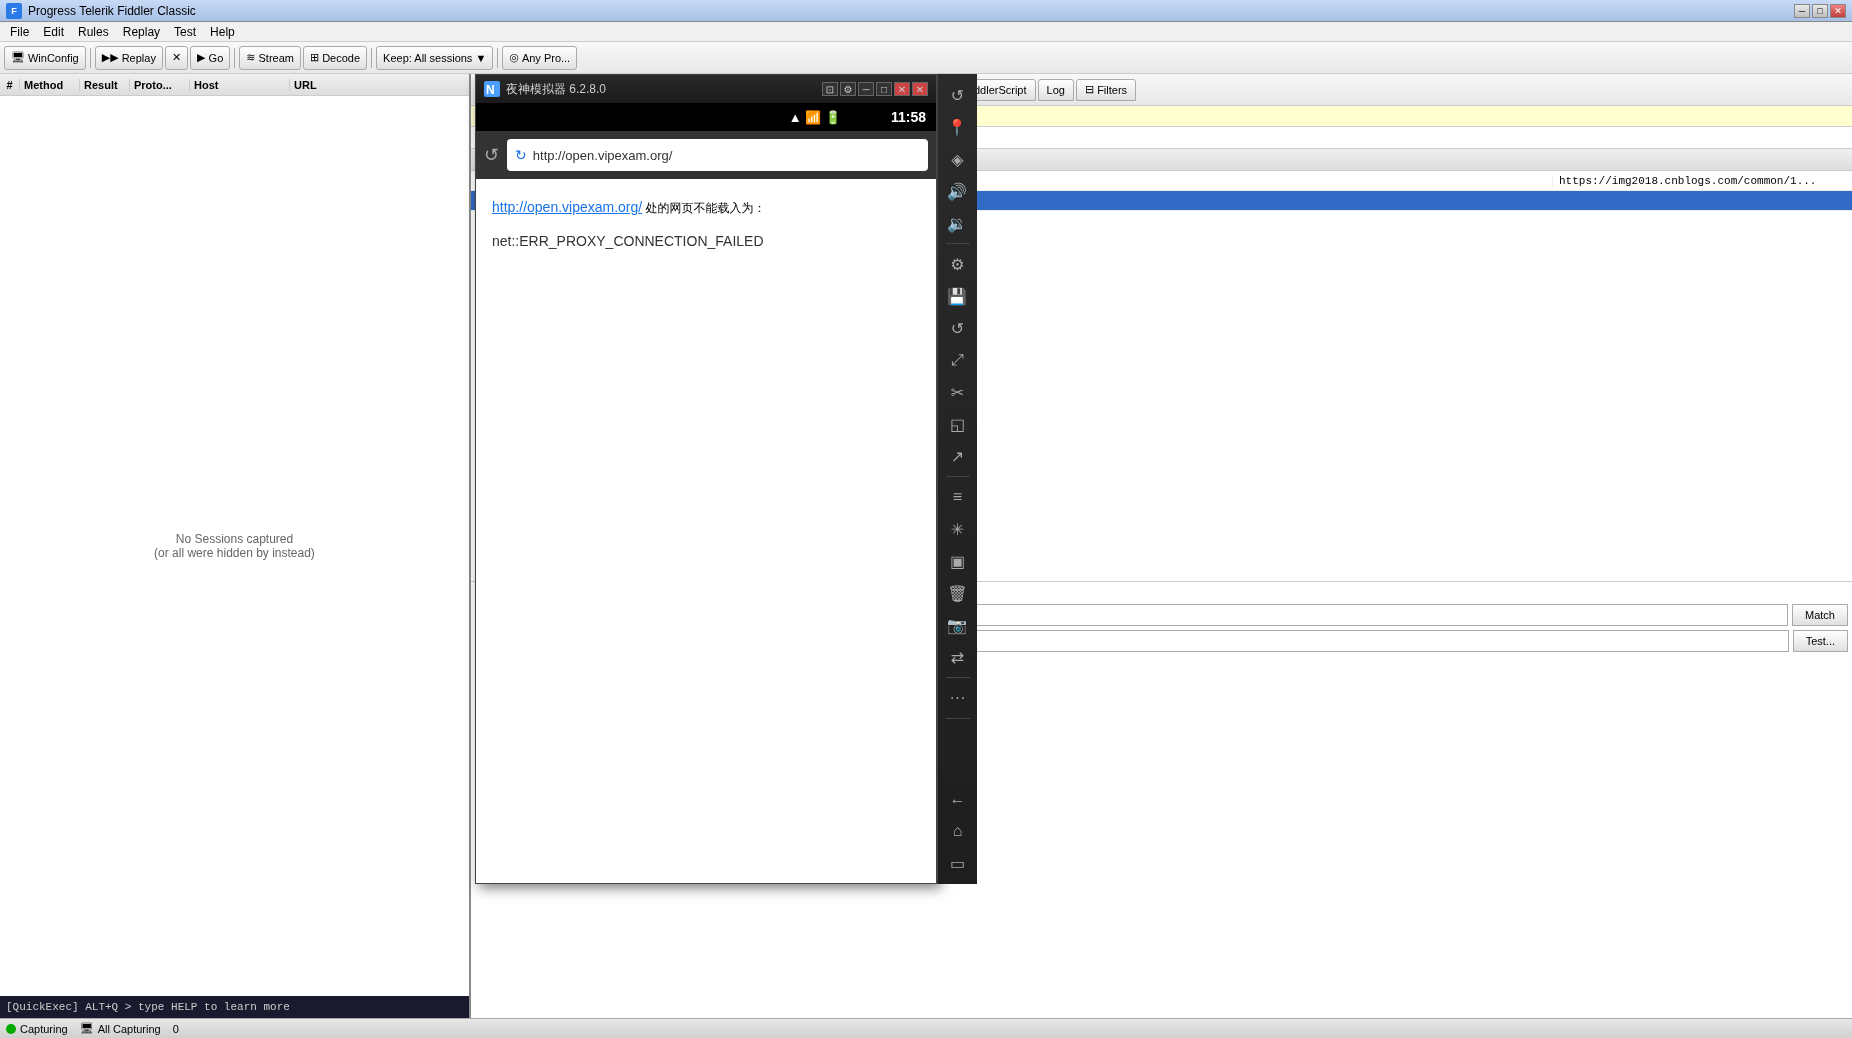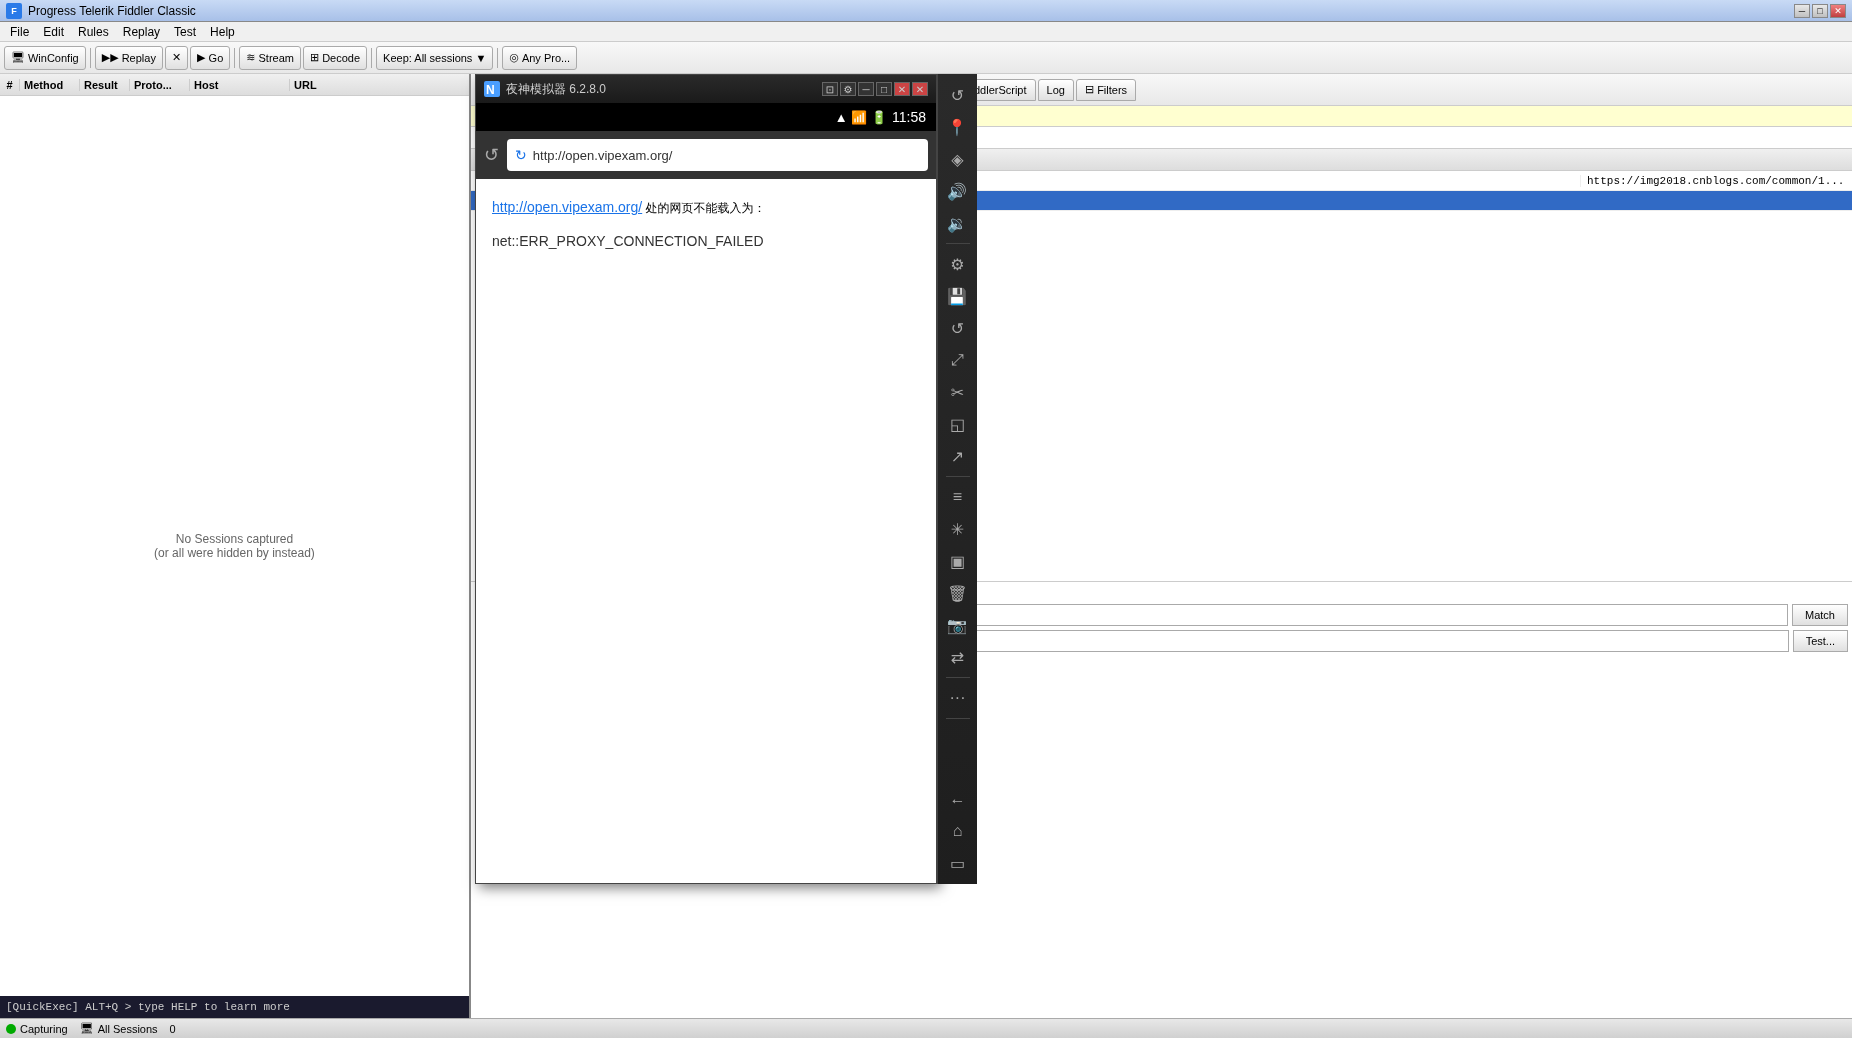--- a/index.html
+++ b/index.html
@@ -176,21 +176,21 @@
     .ar-body { flex: 1; overflow-y: auto; }
     .ar-row {
       height: 20px;
       display: flex;
       align-items: center;
       border-bottom: 1px solid #eee;
       font-size: 11px;
       font-family: 'Courier New', monospace;
     }
     .ar-col1 { flex: 1; padding: 0 6px; overflow: hidden; text-overflow: ellipsis; white-space: nowrap; }
-    .ar-col2 { width: 272px; padding: 0 6px; overflow: hidden; text-overflow: ellipsis; white-space: nowrap; border-left: 1px solid #eee; }
+    .ar-col2 { width: 300px; padding: 0 6px; overflow: hidden; text-overflow: ellipsis; white-space: nowrap; border-left: 1px solid #eee; }
 
     
     .nox-window {
       position: absolute;
       left: 475px;
       top: 0;
       width: 462px;
       height: 810px;
       display: flex;
       flex-direction: column;
@@ -216,21 +216,21 @@
     
     .android-status-bar {
       height: 28px;
       background: #000;
       display: flex;
       align-items: center;
       padding: 0 10px;
     }
     .android-icons-left { display: flex; gap: 6px; align-items: center; }
     .android-icons-right { margin-left: auto; display: flex; gap: 4px; align-items: center; color: white; font-size: 13px; }
-    .android-time { color: white; font-size: 14px; font-weight: normal; }
+    .android-time { color: white; font-size: 14px; font-weight: bold; margin-left: 45px; }
 
     
     .android-browser-bar {
       height: 48px;
       background: #333;
       display: flex;
       align-items: center;
       padding: 0 8px;
       gap: 8px;
     }
@@ -609,20 +609,20 @@
 
   </div>
 
   <div class="status-bar">
     <div class="status-item">
       <div class="status-green"></div>
       <span>Capturing</span>
     </div>
     <div class="status-item">
       <span>🖥</span>
-      <span>All Sessions</span>
+      <span>All Capturing</span>
     </div>
     <div class="status-item">
       <span>0</span>
     </div>
   </div>
 
 </div>
 
 </body></html>

